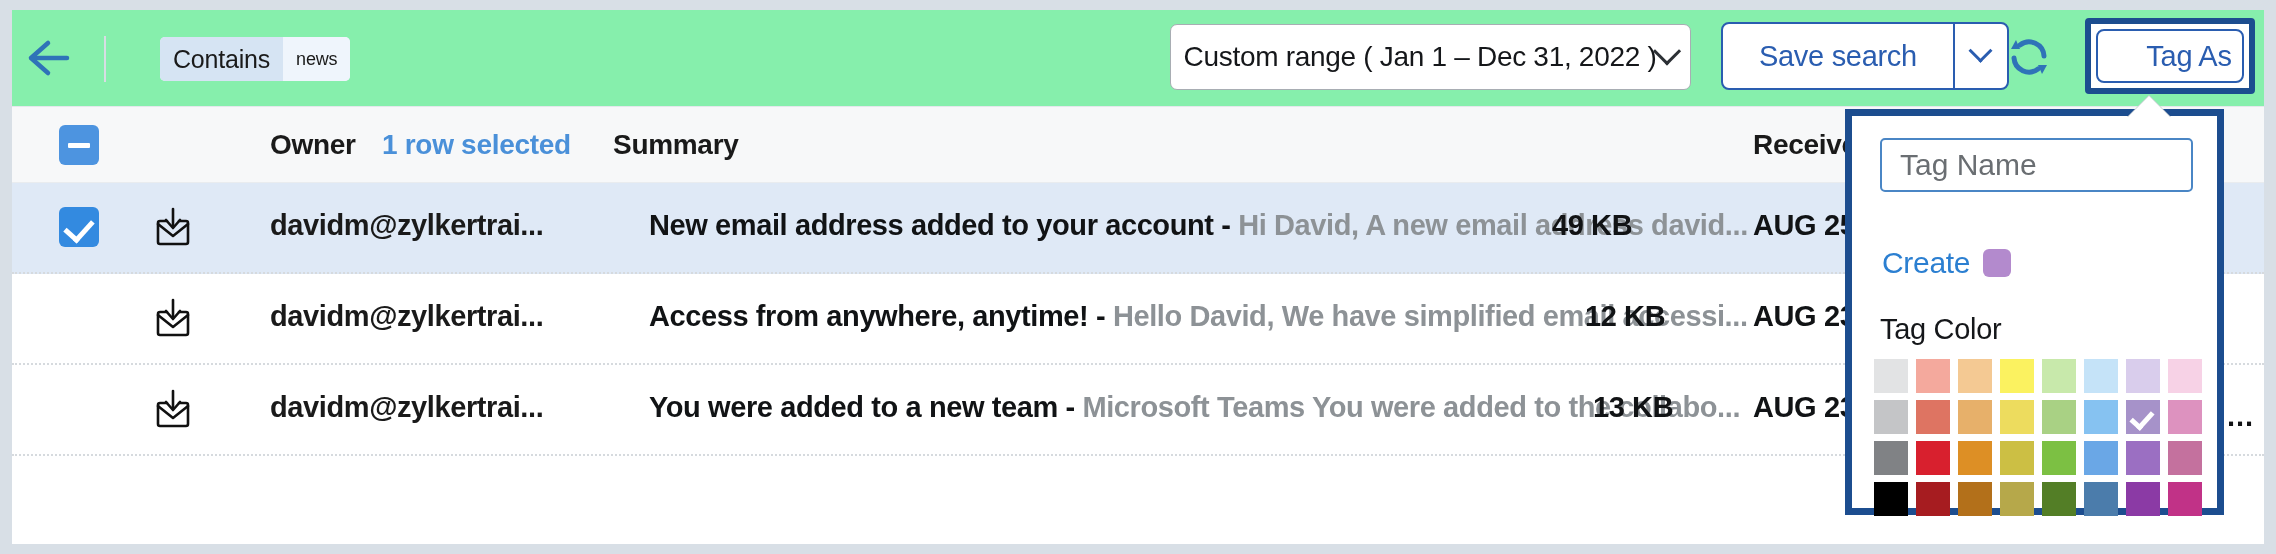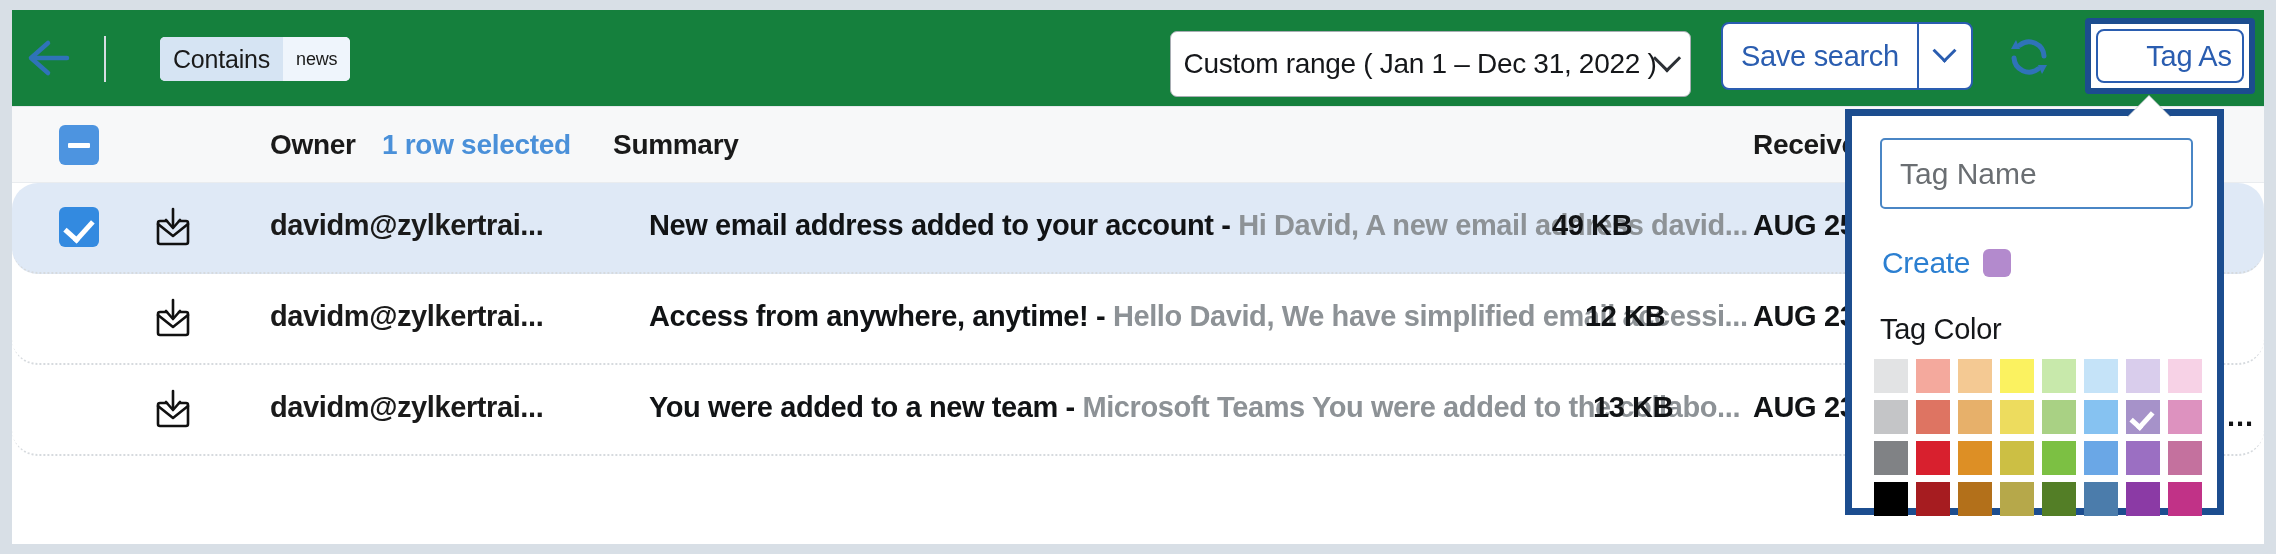--- a/index.html
+++ b/index.html
@@ -29,21 +29,21 @@
     box-sizing: border-box;
   }
 
   
   #toolbar {
     position: absolute;
     left: 0;
     top: 0;
     width: 100%;
     height: 97px;
-    background: #15803d;
+    background: #86efac;
     border-bottom: 1px solid #e4e8ec;
     box-sizing: border-box;
   }
   #back-arrow {
     position: absolute;
     left: 14px;
     top: 27px;
     width: 52px;
     height: 42px;
     cursor: pointer;
@@ -83,21 +83,21 @@
     font-size: 18px;
     display: flex;
     align-items: center;
     padding: 0 13px;
     letter-spacing: -0.2px;
   }
 
   #date-range {
     position: absolute;
     left: 1158px;
-    top: 21px;
+    top: 14px;
     width: 521px;
     height: 66px;
     box-sizing: border-box;
     border: 1px solid #a8adb3;
     border-radius: 7px;
     background: #fff;
     display: flex;
     align-items: center;
     justify-content: center;
     gap: 1px;
@@ -127,21 +127,21 @@
     display: flex;
     border: 2px solid #2a5db0;
     border-radius: 8px;
     box-sizing: border-box;
     overflow: hidden;
     background: #fff;
   }
   #save-search-btn {
     display: flex;
     align-items: center;
-    padding: 0 18px;
+    padding: 0 36px;
     font-size: 29px;
     color: #2a5db0;
     letter-spacing: -0.3px;
     cursor: pointer;
     white-space: nowrap;
   }
   #save-search-split {
     width: 2px;
     background: #2a5db0;
   }
@@ -245,21 +245,20 @@
     height: 5px;
     background: #fff;
     border-radius: 1px;
   }
 
   .row {
     position: relative;
     height: 89px;
     border-bottom: 2px dotted #d6dade;
     background: #fff;
-    border-radius: 26px;
   }
   .row.selected { background: #dfe9f6; }
   .row .cb {
     position: absolute;
     left: 47px;
     top: 24px;
     width: 40px;
     height: 40px;
     border-radius: 6px;
     cursor: pointer;
@@ -350,21 +349,21 @@
     border-right: 22px solid transparent;
     border-bottom: 22px solid #fff;
     z-index: 32;
     filter: drop-shadow(0 -1px 0 #c9ced3);
   }
   #tag-name-input {
     position: absolute;
     left: 28px;
     top: 22px;
     width: 313px;
-    height: 71px;
+    height: 54px;
     box-sizing: border-box;
     border: 2px solid #4a86c5;
     border-radius: 5px;
     background: #fff;
     font-family: "Liberation Sans", sans-serif;
     font-size: 30px;
     color: #6a6e72;
     padding: 0 18px;
     outline: none;
   }

